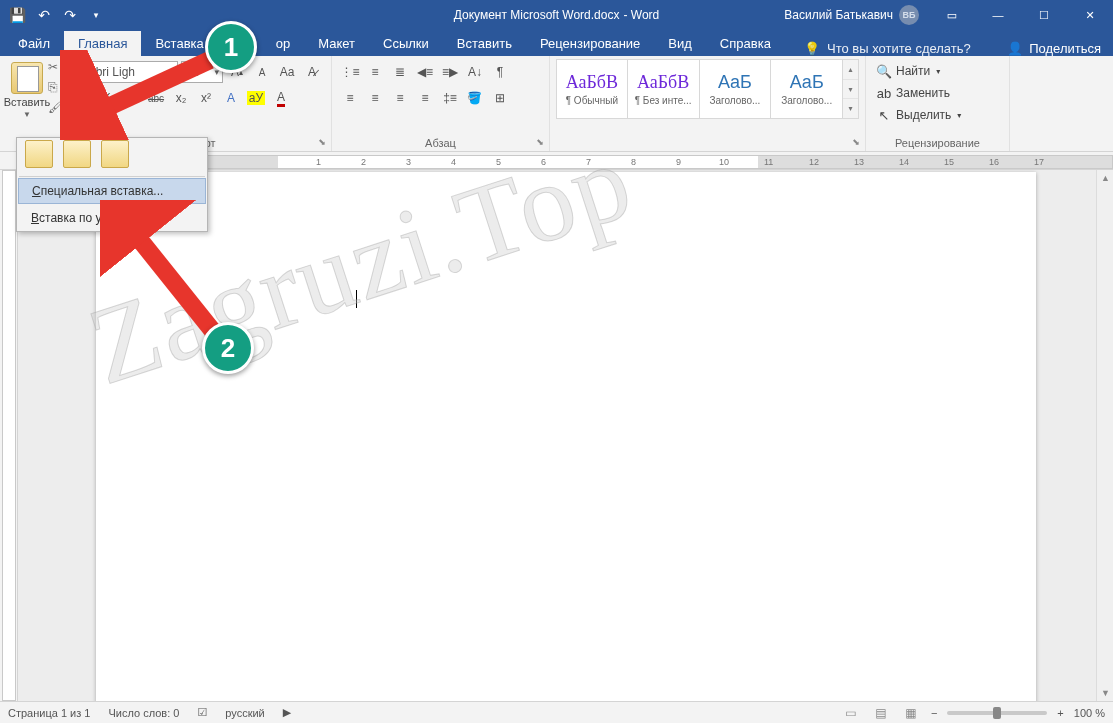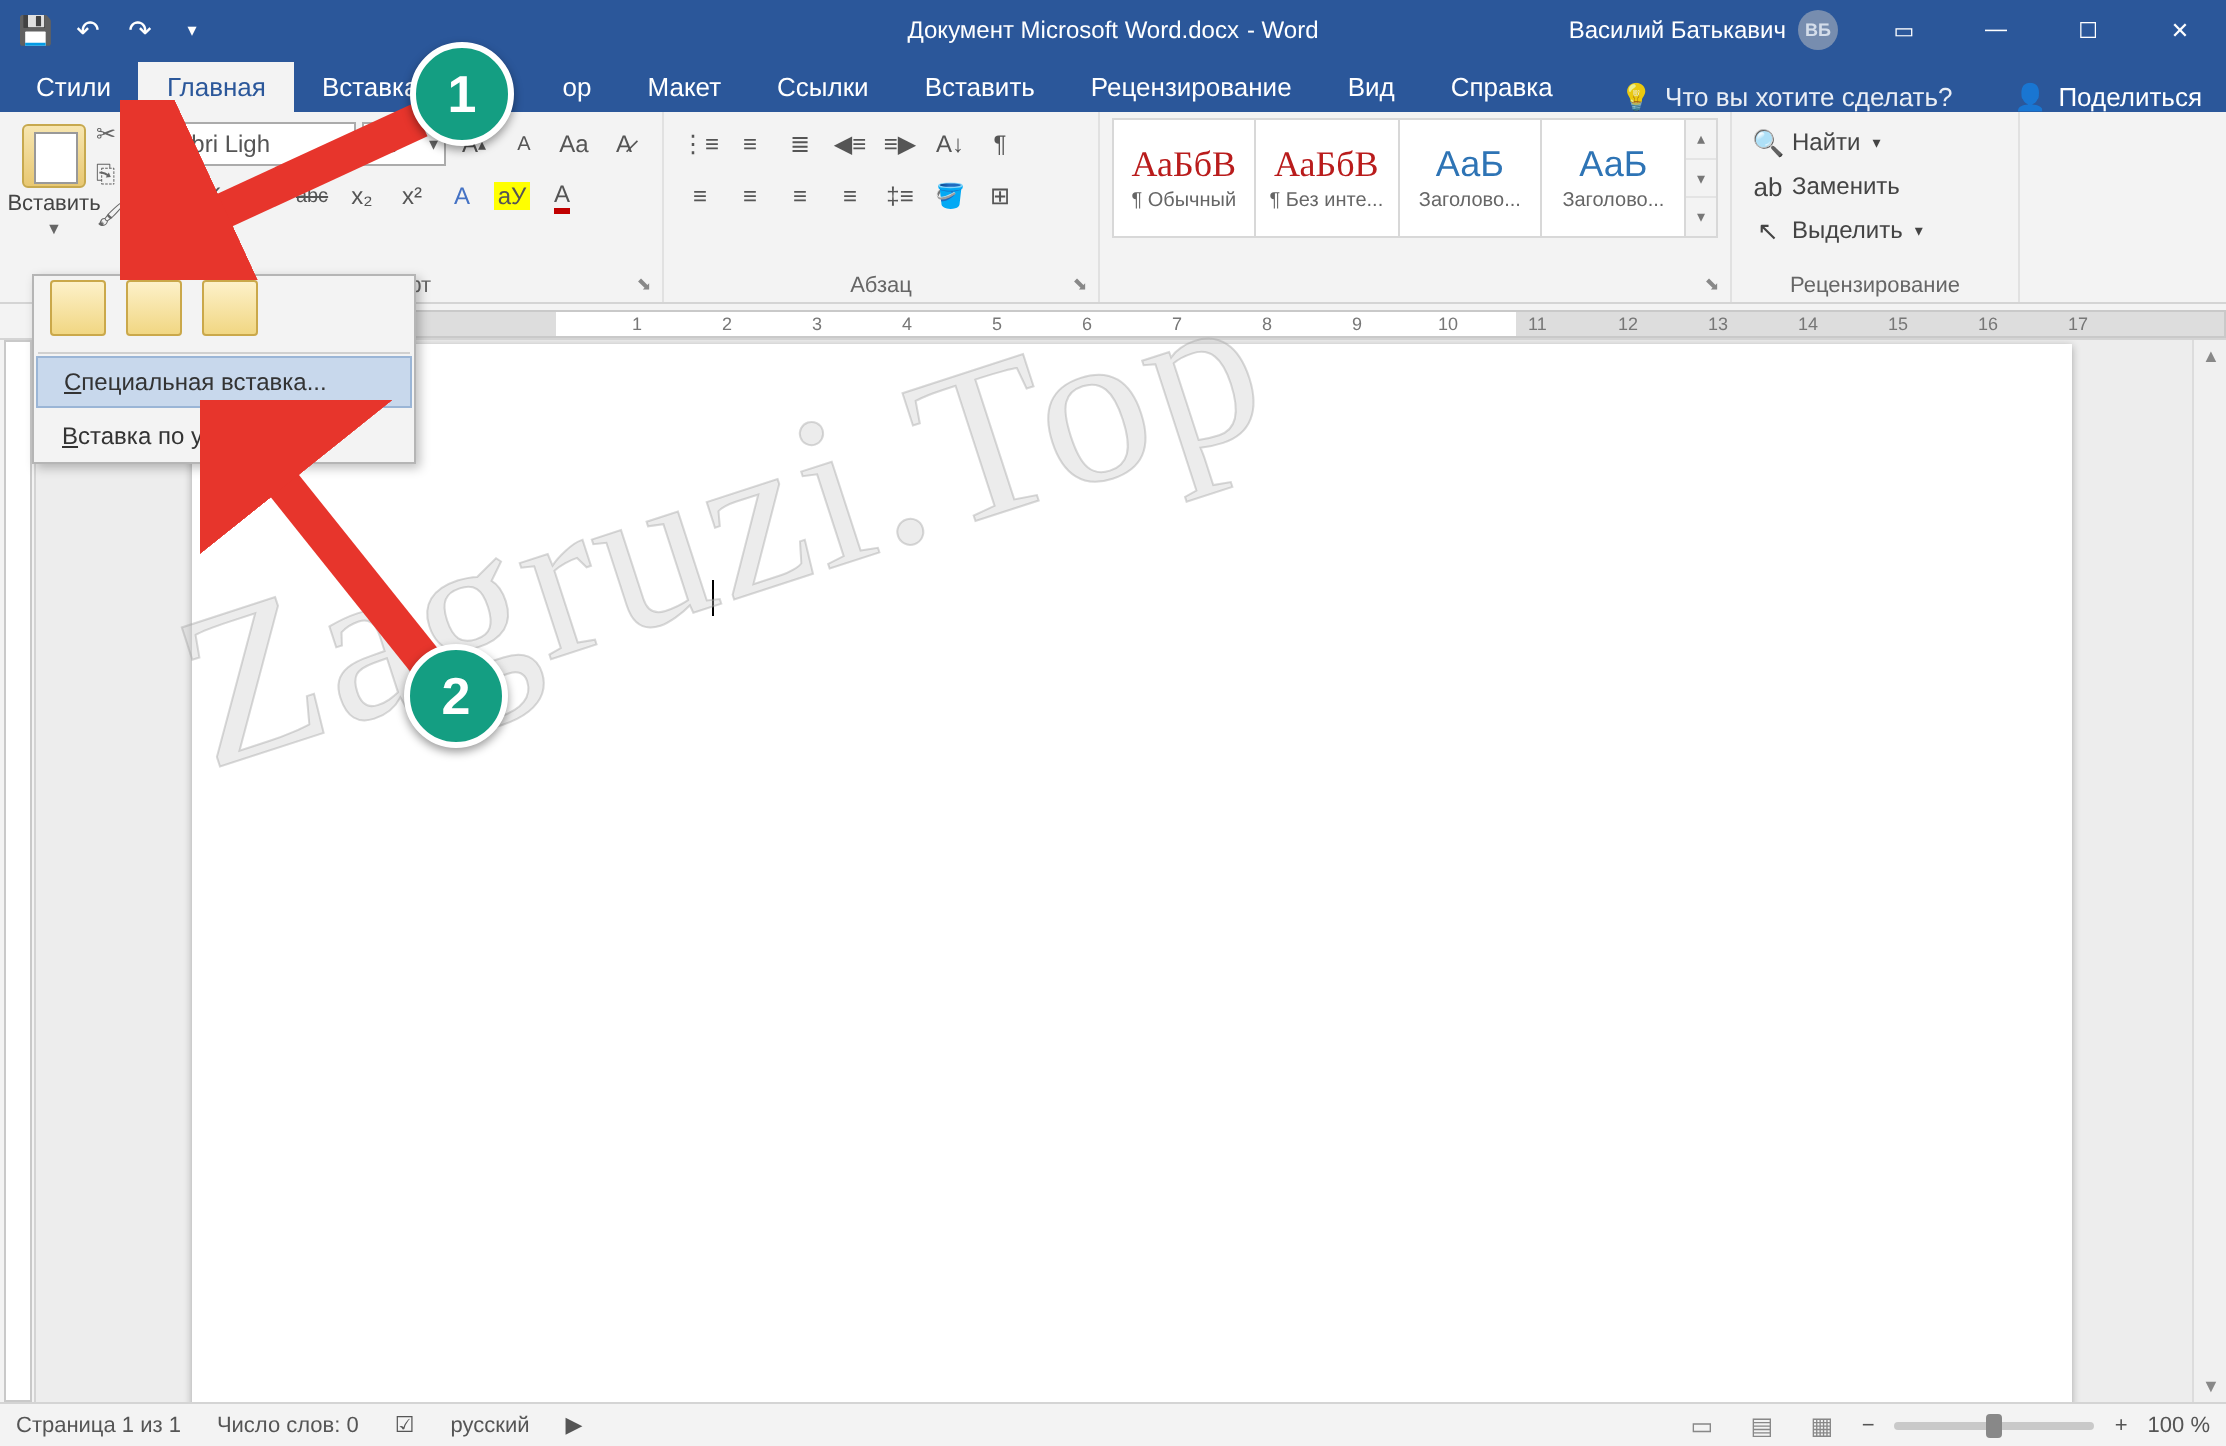--- a/index.html
+++ b/index.html
@@ -44,21 +44,21 @@
 
 .para-grp { width:218px; padding-top:3px; }
 .para-row { display:flex; align-items:center; gap:1px; height:26px; }
 .pb { width:24px; height:22px; display:flex; align-items:center; justify-content:center; color:#555; font-size:12px; }
 
 .styles-grp { width:316px; padding-top:3px; }
 .gallery { display:flex; gap:0; }
 .style-item { width:72px; height:60px; border:1px solid #d8d8d8; background:#fff; display:flex; flex-direction:column; align-items:center; justify-content:center; font-size:10px; color:#666; overflow:hidden; }
 .style-item+.style-item { border-left:none; }
 .style-prev { font-size:18px; margin-bottom:2px; }
-.s1 .style-prev, .s2 .style-prev { font-family:"Times New Roman",serif; color:#b91c1c; }
+.s1 .style-prev, .s2 .style-prev { font-family:"Times New Roman",serif; color:#6d28d9; }
 .s3 .style-prev, .s4 .style-prev { color:#2e74b5; font-family:"Calibri Light",sans-serif; }
 .gallery-scroll { width:16px; height:60px; border:1px solid #d8d8d8; border-left:none; display:flex; flex-direction:column; }
 .gallery-scroll div { flex:1; display:flex; align-items:center; justify-content:center; font-size:8px; color:#777; border-bottom:1px solid #e4e4e4; }
 .gallery-scroll div:last-child { border:none; }
 
 .edit-grp { width:144px; padding-top:4px; }
 .edit-item { height:22px; display:flex; align-items:center; gap:4px; font-size:12px; color:#444; padding:0 4px; }
 .edit-icon { width:16px; font-size:13px; text-align:center; }
 
 .ruler { height:18px; background:#f3f3f3; border-bottom:1px solid #d4d4d4; position:relative; font-size:9px; color:#777; }
@@ -118,21 +118,21 @@
       <span class="avatar">ВБ</span>
     </div>
     <div class="win-btn">▭</div>
     <div class="win-btn">—</div>
     <div class="win-btn">☐</div>
     <div class="win-btn">✕</div>
   </div>
 </div>
 
 <div class="tabs">
-  <div class="tab">Стили</div>
+  <div class="tab">Файл</div>
   <div class="tab active">Главная</div>
   <div class="tab">Вставка</div>
   <div class="tab" style="width:54px;"></div>
   <div class="tab" style="padding-left:4px;">ор</div>
   <div class="tab">Макет</div>
   <div class="tab">Ссылки</div>
   <div class="tab">Вставить</div>
   <div class="tab">Рецензирование</div>
   <div class="tab">Вид</div>
   <div class="tab">Справка</div>

